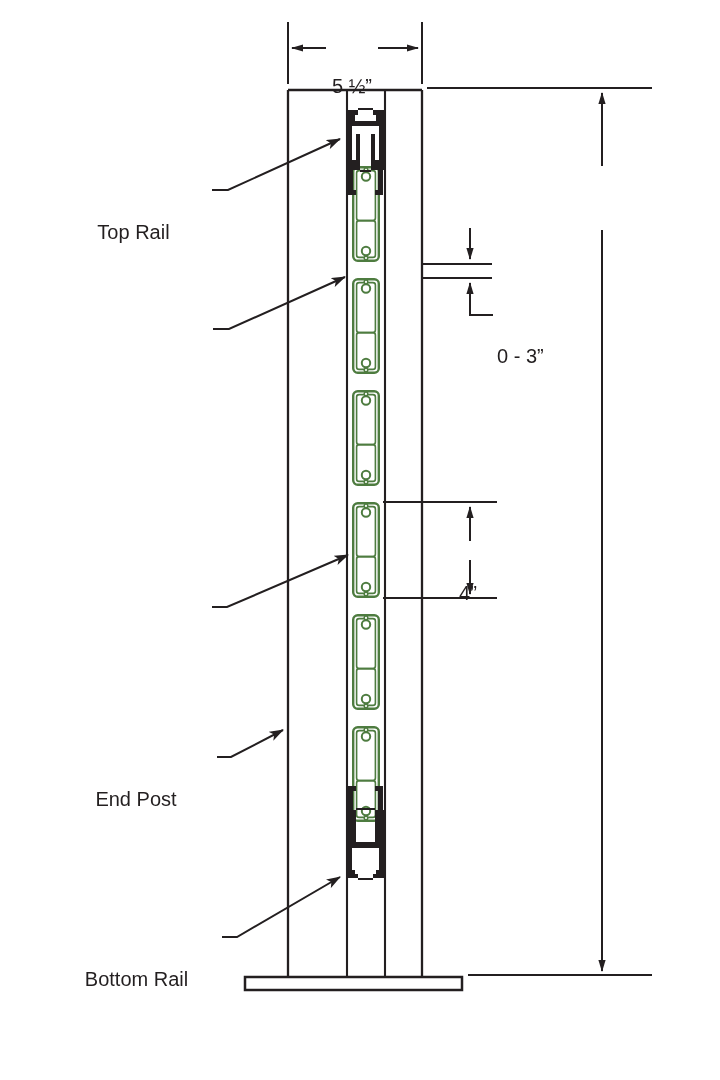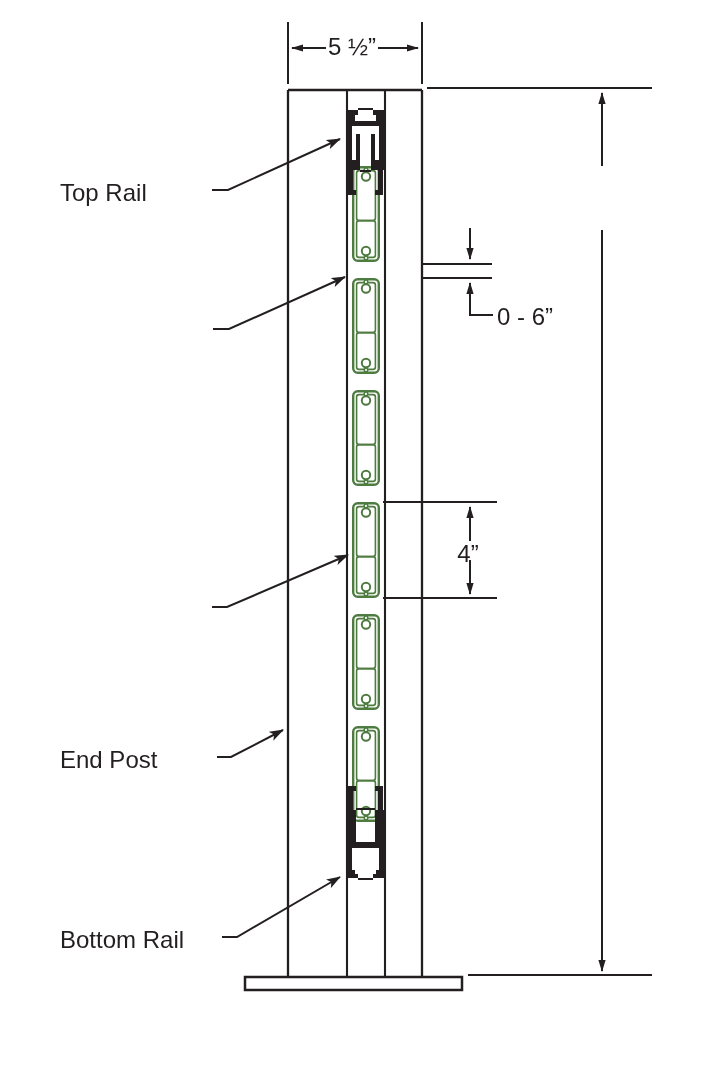--- a/index.html
+++ b/index.html
@@ -17,27 +17,28 @@
     overflow:hidden;
   }
   #drawing{position:absolute;left:0;top:0;}
   .ln{stroke:var(--line);fill:none;}
   .solid{fill:var(--line);stroke:none;}
   .slat-ln{stroke:var(--green);fill:none;}
   .slat-fill{fill:#ffffff;}
   marker path{fill:var(--line);}
   .lbl{
     position:absolute;
-    font-size:24px;
+    font-size:20px;
     line-height:1.18;
     color:var(--line);
     white-space:nowrap;
+    margin-top:42px;
   }
   .lbl .row{white-space:nowrap;}
-  .ra{text-align:left;}
+  .ra{text-align:center;}
   .ca{text-align:center;}
   .la{text-align:left;}
 </style>
 </head>
 <body>
 
 <div id="stage">
 
   <svg id="drawing" width="720" height="1080" viewBox="0 0 720 1080">
     <defs>
@@ -156,17 +157,17 @@
 
 
 
   <div class="lbl ra" style="left:60px;top:746px;width:152px;">End Post</div>
 
   <div class="lbl ra" style="left:60px;top:926px;width:153px;">Bottom Rail</div>
 
   <div class="lbl ca" style="left:300px;top:33px;width:104px;">5 ½”</div>
 
 
-  <div class="lbl la" style="left:497px;top:303px;width:80px;">0 - 6”</div>
+  <div class="lbl la" style="left:497px;top:303px;width:80px;">0 - 3”</div>
 
   <div class="lbl ca" style="left:441px;top:540px;width:54px;">4”</div>
 
 </div>
 
 </body></html>

